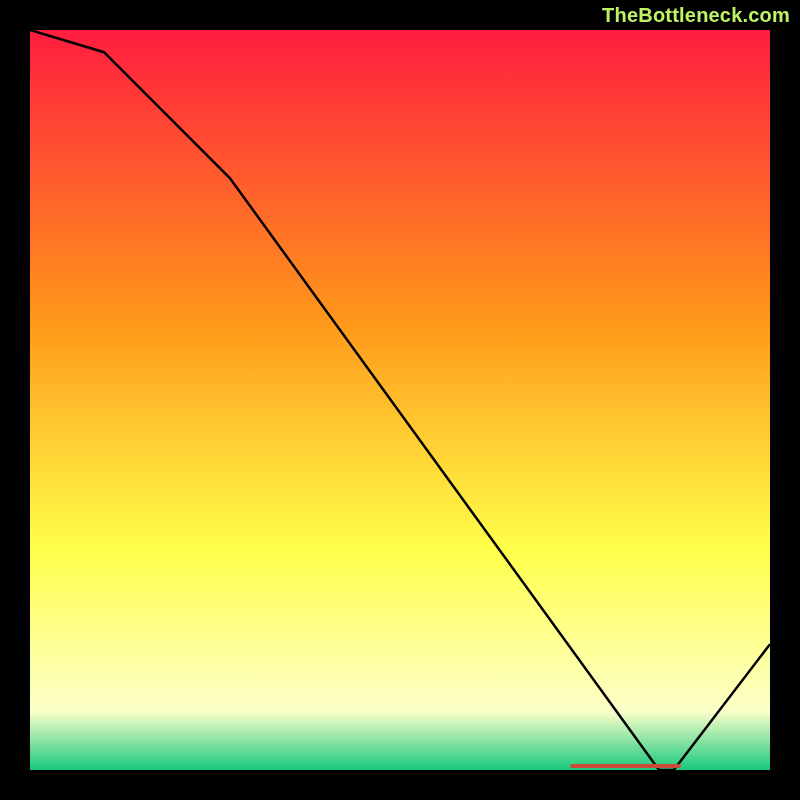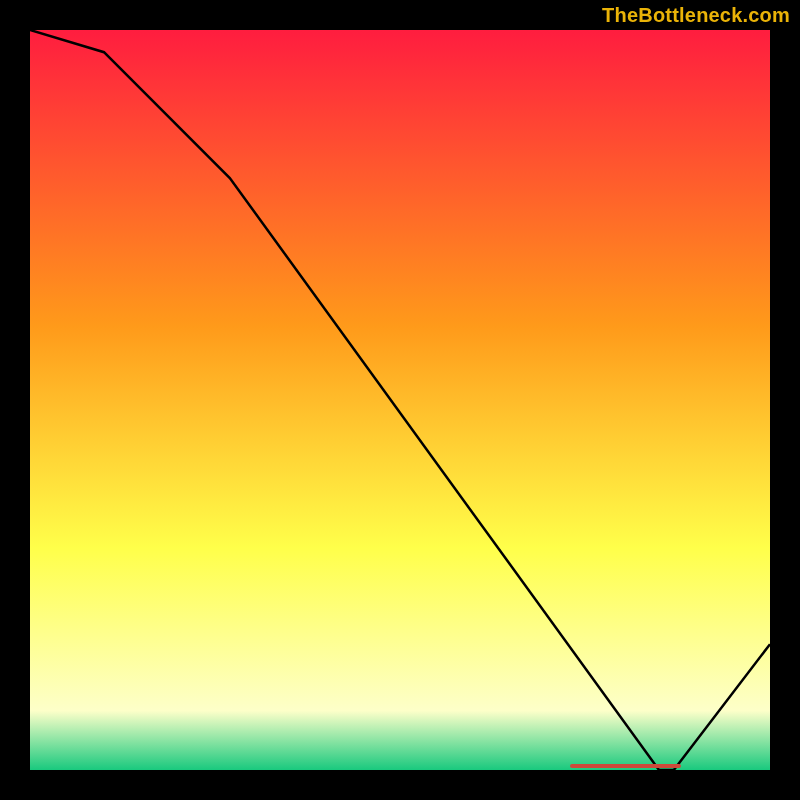--- a/index.html
+++ b/index.html
@@ -54,21 +54,21 @@
     height: 4px;
     background: #cd4a3a;
     border-radius: 2px;
   }
 </style>
 </head>
 <body>
 
 <div class="outer">
 
-  <div class="watermark" style="color: #eab308;">TheBottleneck.com</div>
+  <div class="watermark" style="color: #bef264;">TheBottleneck.com</div>
 
   <div class="plot" id="plot">
 
     <div class="bg-gradient" id="bg-gradient" style="background: linear-gradient(rgb(255, 29, 63) 0%, rgb(255, 154, 26) 40%, rgb(255, 255, 74) 70%, rgb(253, 255, 201) 92%, rgb(25, 201, 126) 100%);"></div>
 
     <svg class="overlay" id="overlay" viewBox="0 0 740 740" preserveAspectRatio="none">
       <polyline id="series-line" fill="none" stroke="#000000" stroke-width="2.5" points="0.0,0.0 74.0,22.2 199.8,148.0 629.0,740.0 643.8,740.0 740.0,614.2"></polyline>
     </svg>
 
     <div class="marker-dash" id="marker-dash" style="background: rgb(205, 74, 58); left: 540.2px; width: 111px; top: 733.56px;"></div>

